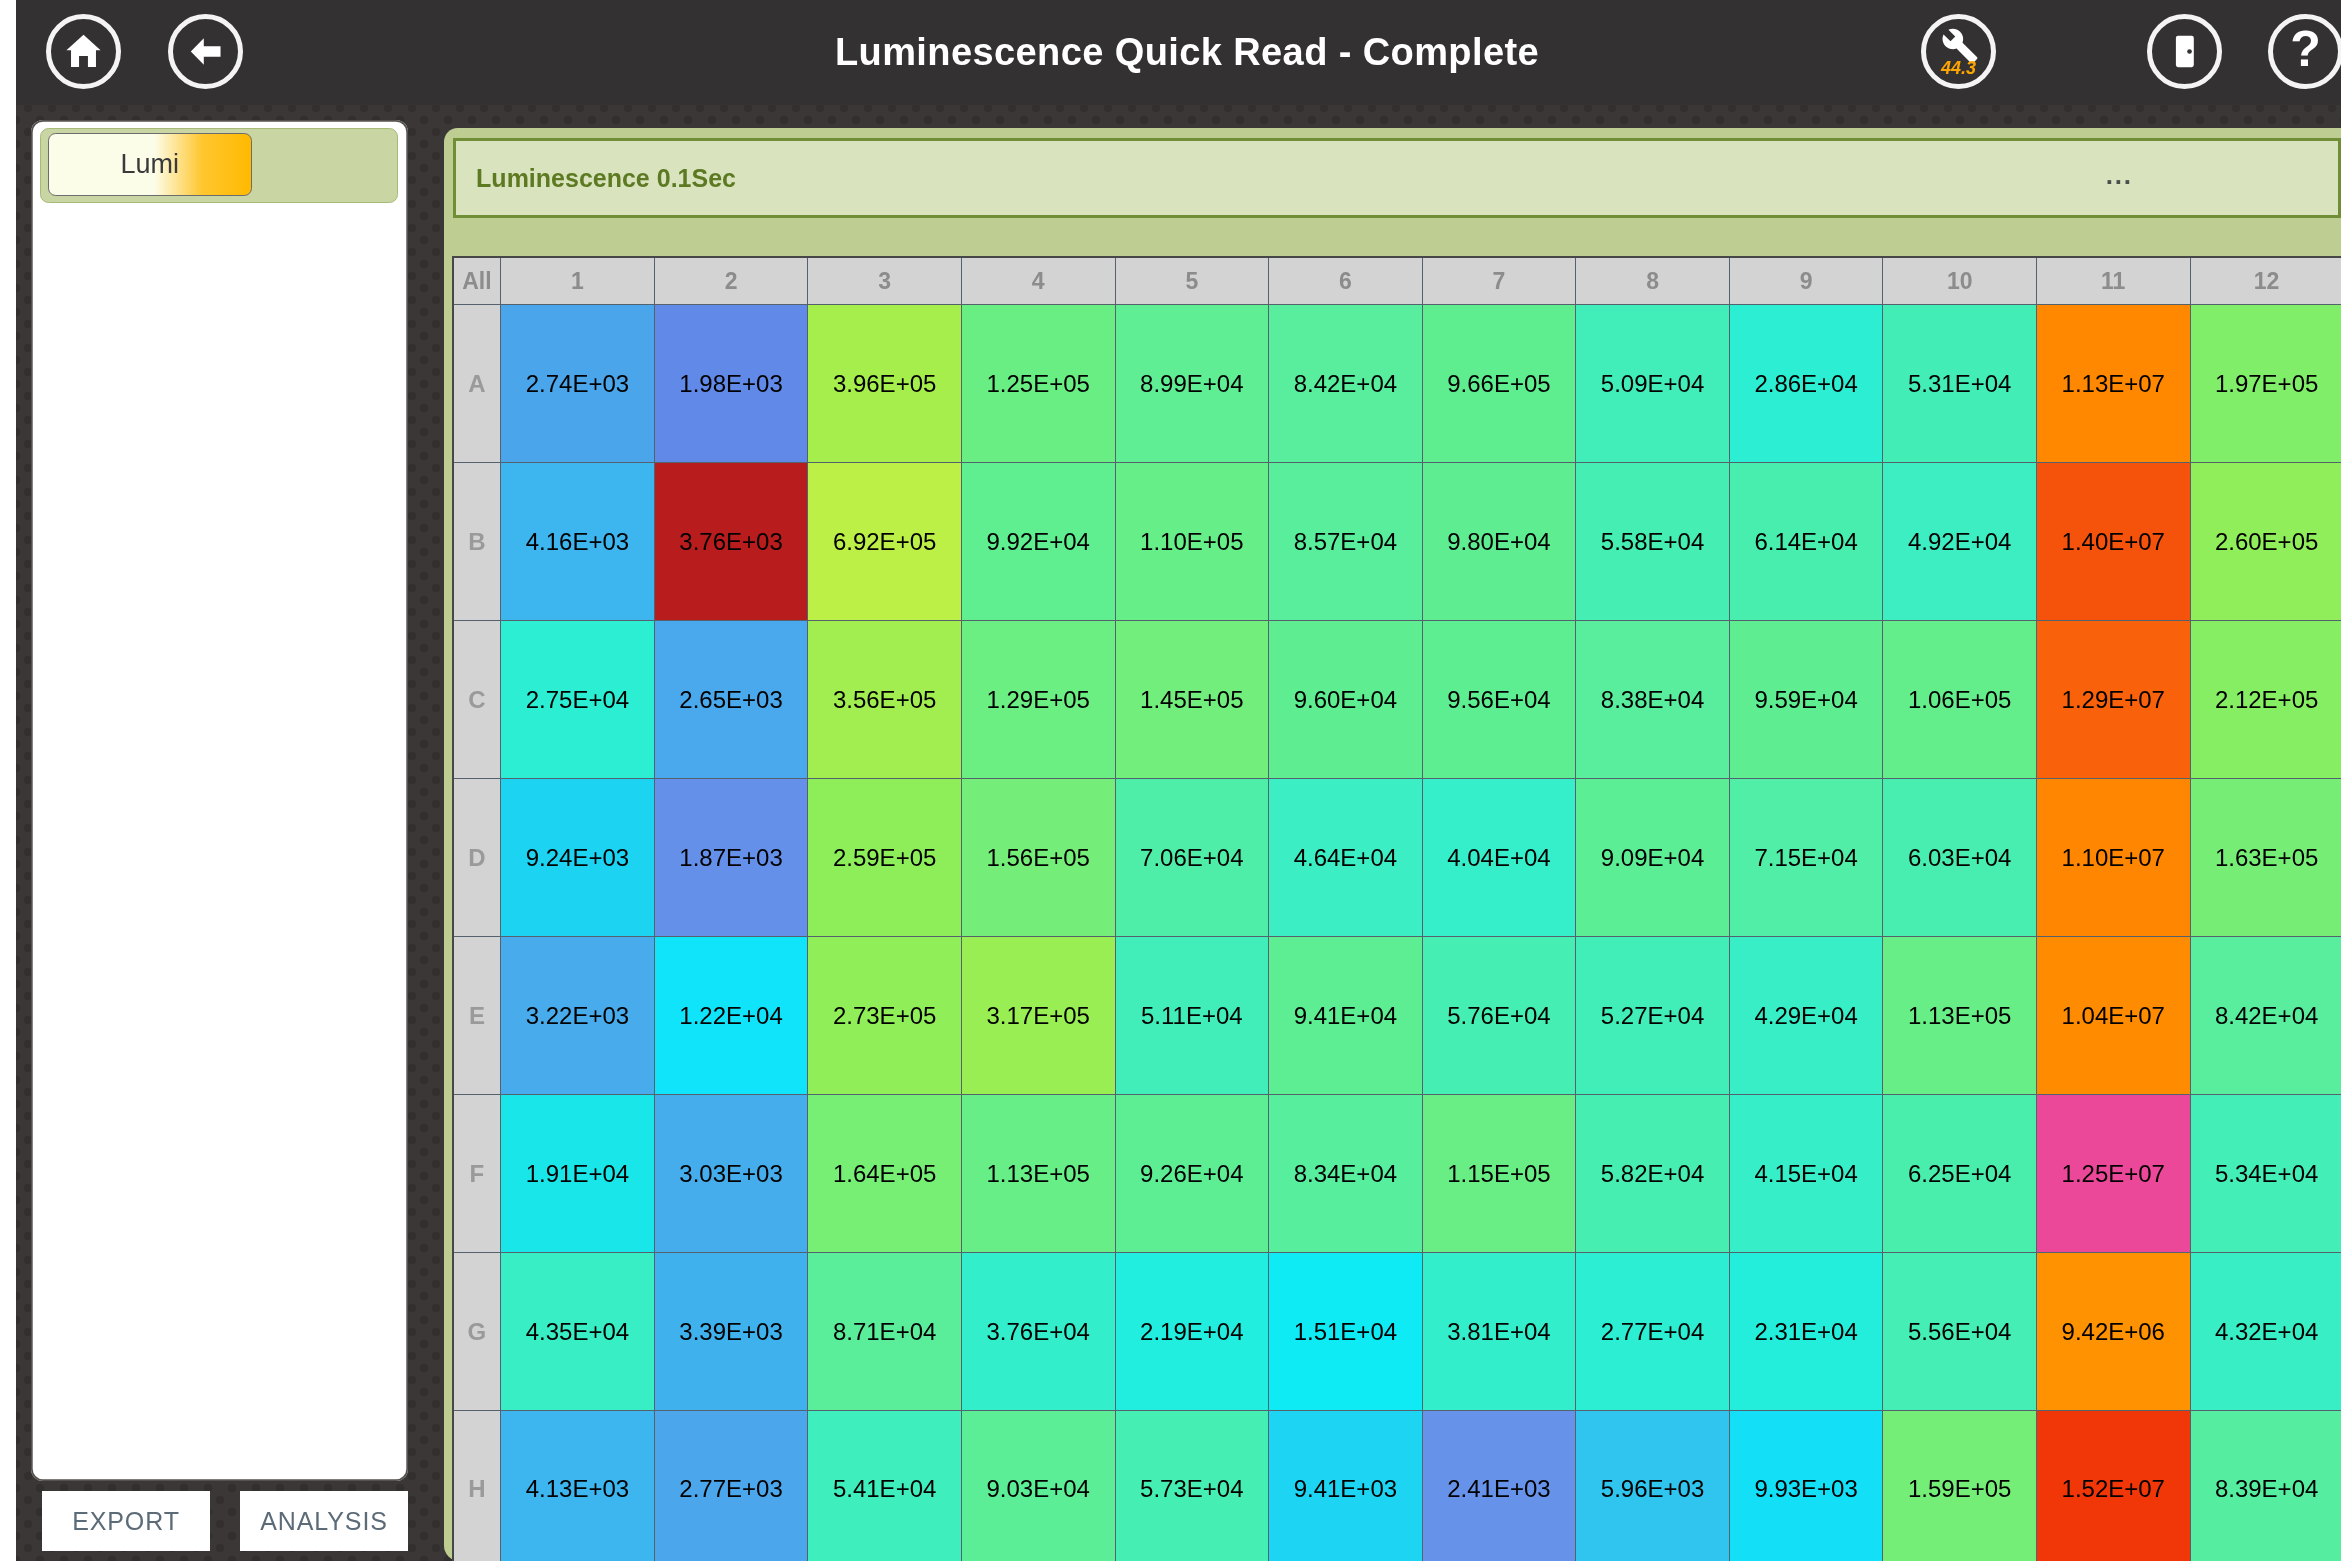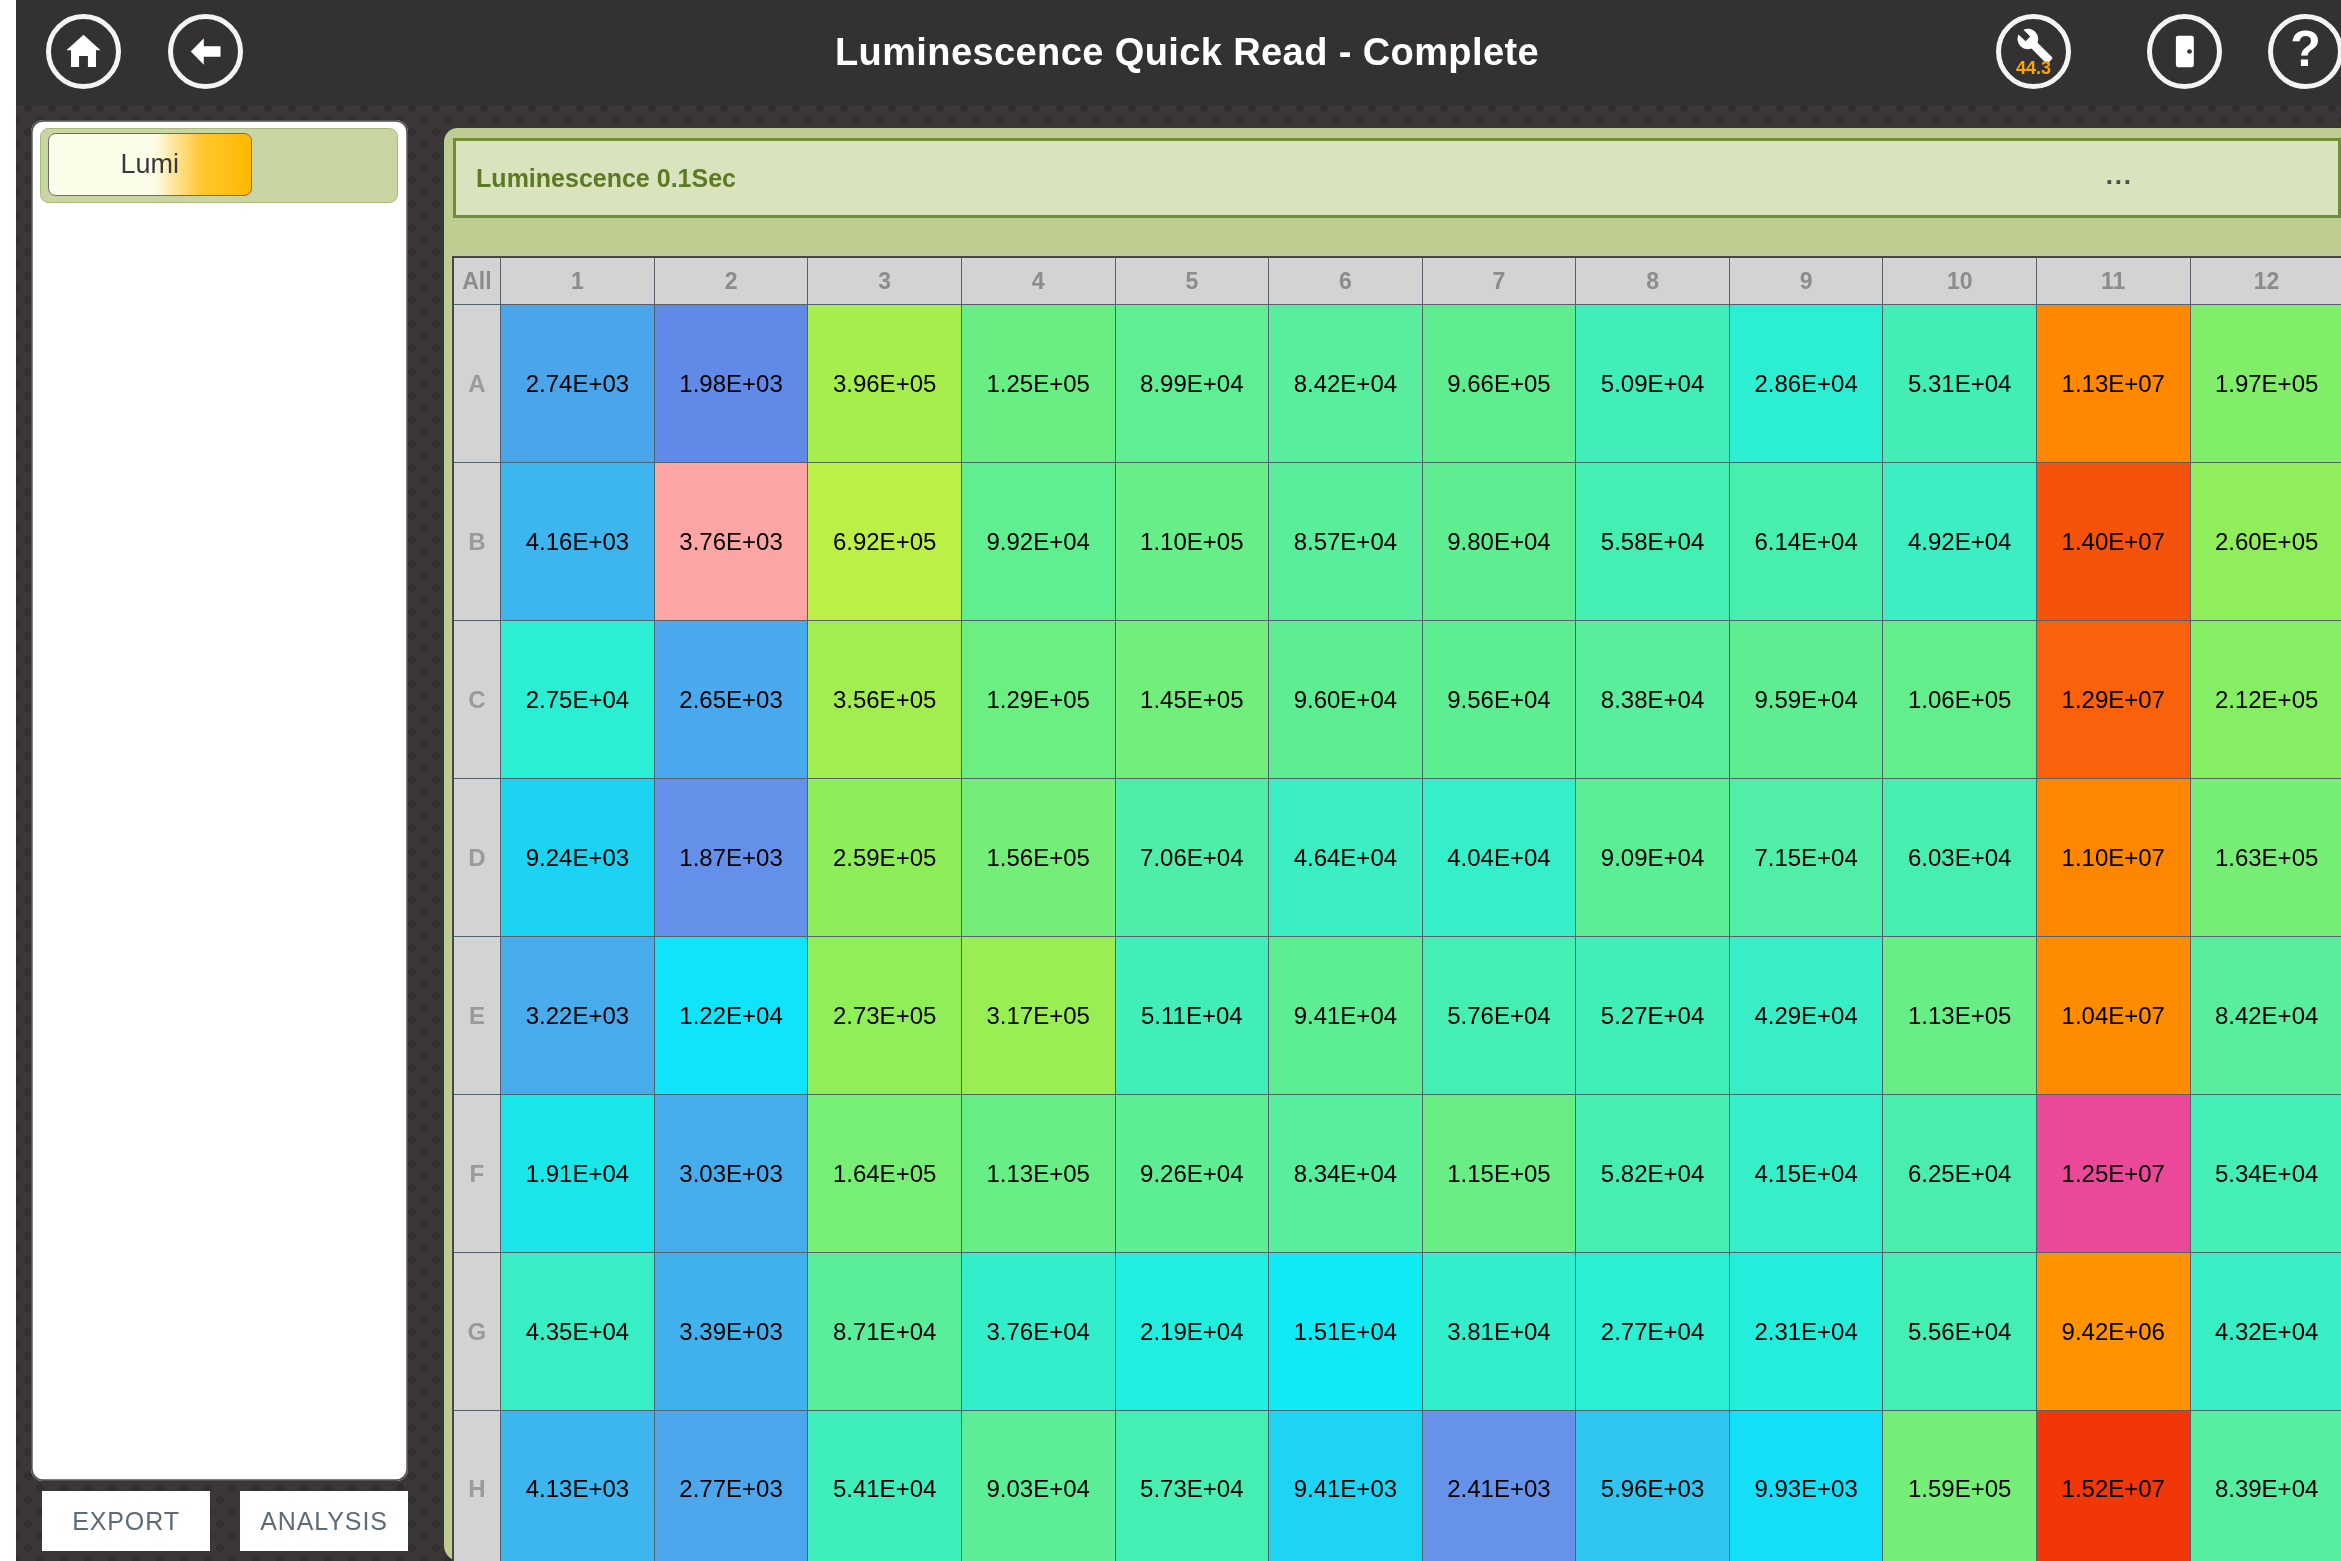--- a/index.html
+++ b/index.html
@@ -21,21 +21,21 @@
     text-align:center; color:#FFFFFF; font-size:38px; font-weight:bold; letter-spacing:0.4px;
   }
   .circle-btn{
     position:absolute; top:13.7px; width:75px; height:75px; box-sizing:border-box;
     border:5.1px solid #F4F4F4; border-radius:50%;
     display:flex; align-items:center; justify-content:center; cursor:pointer;
   }
   .circle-btn svg{display:block;}
   .btn-home{left:30px;}
   .btn-back{left:152px;}
-  .btn-wrench{left:1980px;}
+  .btn-wrench{left:1905px;font-style:italic;}
   .btn-door{left:2131px;}
   .btn-help{left:2252px;}
   .wrench-wrap{position:relative; width:100%; height:100%;}
   .wrench-wrap svg{position:absolute; left:15.4px; top:8.6px;}
   .wrench-badge{
     position:absolute; left:0; bottom:5.1px; width:100%; text-align:center;
     color:#FFA500; font-size:18px; font-weight:bold;
   }
   .help-glyph{color:#FFFFFF; font-size:50px; font-weight:bold; line-height:1; margin-top:-3.4px;}
   
@@ -213,21 +213,21 @@
             <td style="background: rgb(94, 238, 144);">9.66E+05</td>
             <td style="background: rgb(65, 238, 185);">5.09E+04</td>
             <td style="background: rgb(44, 238, 210);">2.86E+04</td>
             <td style="background: rgb(67, 238, 182);">5.31E+04</td>
             <td style="background: rgb(255, 136, 0);">1.13E+07</td>
             <td style="background: rgb(128, 238, 105);">1.97E+05</td>
           </tr>
           <tr>
             <th>B</th>
             <td style="background: rgb(61, 181, 238);">4.16E+03</td>
-            <td style="background: #fca5a5;">3.76E+03</td>
+            <td style="background: #b91c1c;">3.76E+03</td>
             <td style="background: rgb(188, 240, 70);">6.92E+05</td>
             <td style="background: rgb(95, 238, 144);">9.92E+04</td>
             <td style="background: rgb(102, 238, 136);">1.10E+05</td>
             <td style="background: rgb(89, 238, 156);">8.57E+04</td>
             <td style="background: rgb(94, 238, 145);">9.80E+04</td>
             <td style="background: rgb(69, 238, 179);">5.58E+04</td>
             <td style="background: rgb(72, 238, 174);">6.14E+04</td>
             <td style="background: rgb(60, 238, 194);">4.92E+04</td>
             <td style="background: rgb(245, 82, 11);">1.40E+07</td>
             <td style="background: rgb(143, 238, 89);">2.60E+05</td>

